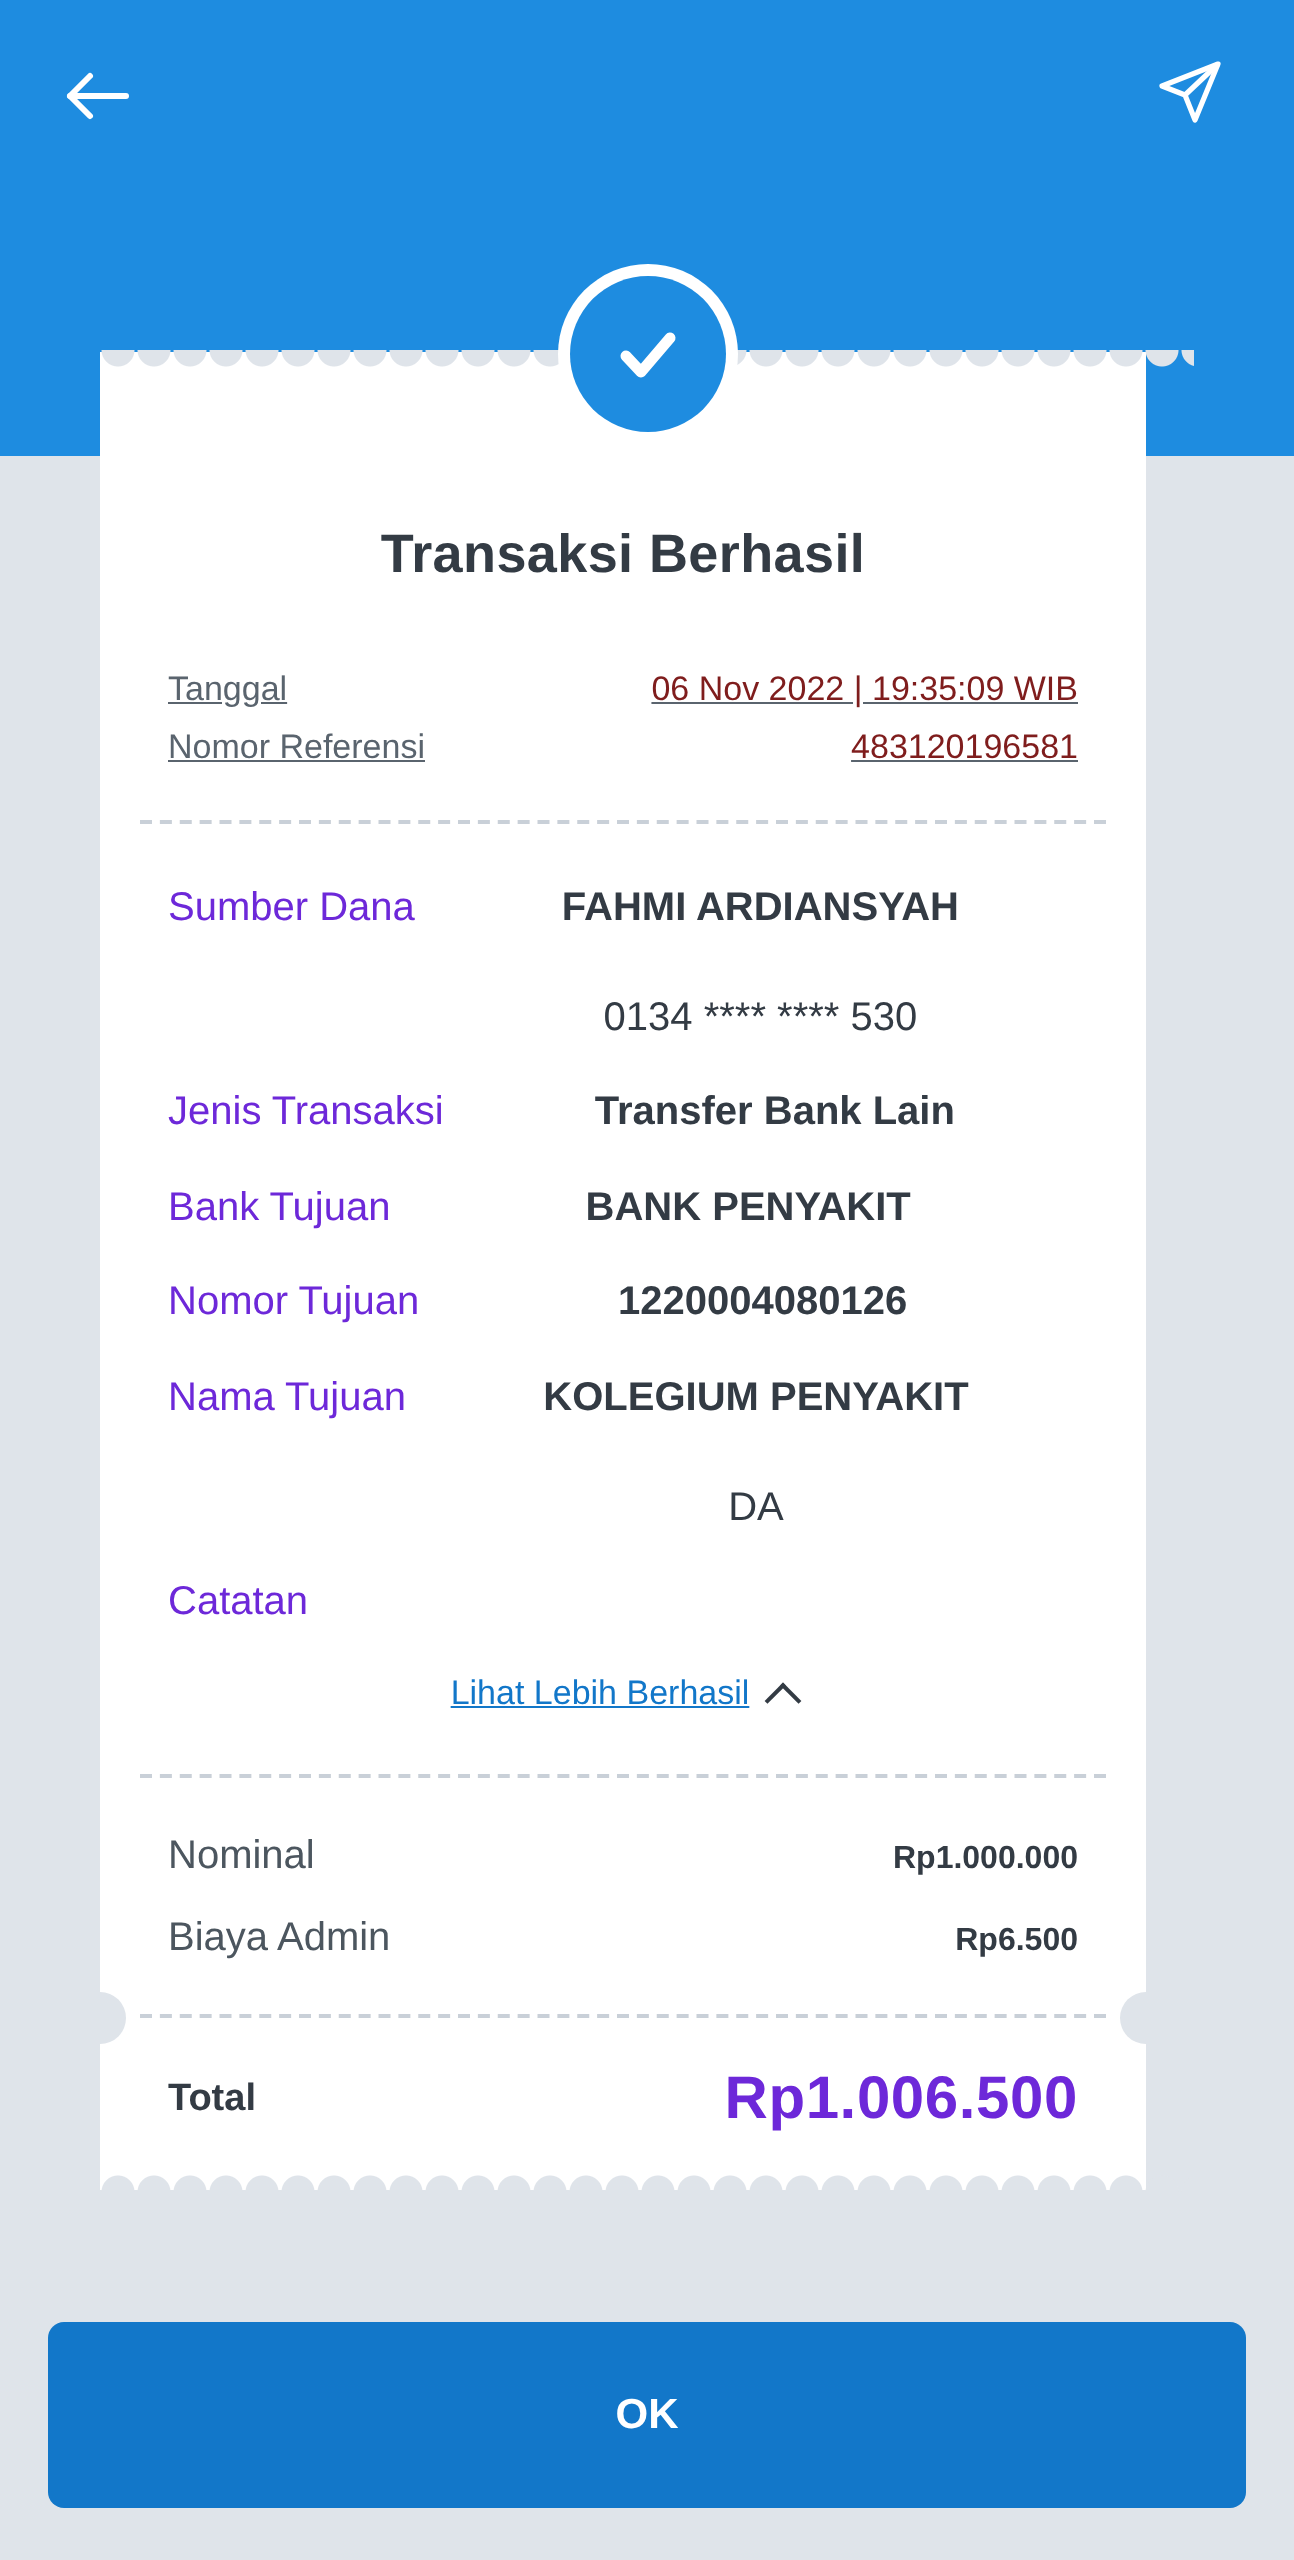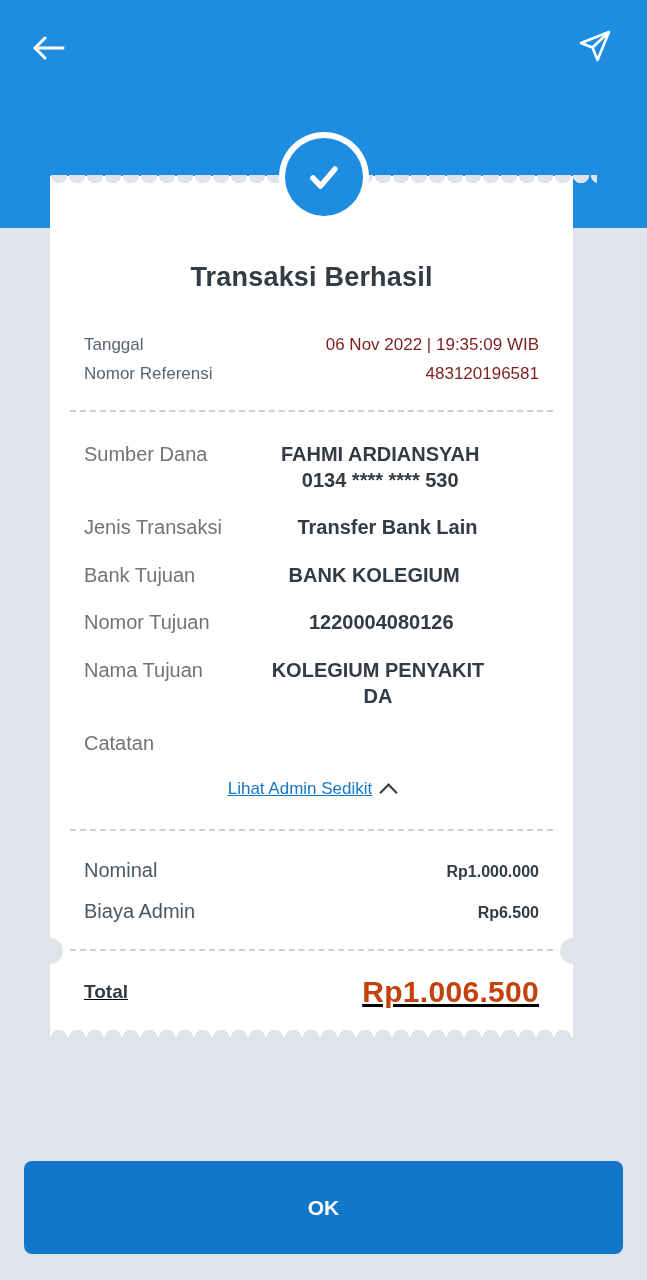--- a/index.html
+++ b/index.html
@@ -98,20 +98,21 @@
   .meta {
     padding: 42px 34px 0 34px;
   }
   .meta-row {
     display: flex;
     justify-content: space-between;
     align-items: baseline;
     font-size: 17px;
     color: #5a646e;
     margin-bottom: 9px;
+    text-decoration: underline;
   }
   .meta-row .v { color: #7f1d1d; }
 
   .divider {
     margin: 26px 20px 0 20px;
     border-top: 2px dashed #c9d0d8;
     height: 0;
   }
   .divider.notched {
     position: relative;
@@ -129,36 +130,37 @@
     padding: 30px 34px 0 34px;
   }
   .det-row {
     display: flex;
     justify-content: space-between;
     align-items: flex-start;
     margin-bottom: 22px;
   }
   .det-label {
     font-size: 20px;
-    color: #737373;
+    color: #6d28d9;
     flex: 0 0 auto;
     padding-top: 1px;
   }
   .det-value {
     font-size: 20px;
     color: #333b44;
     font-weight: bold;
     text-align: center;
     flex: 1 1 auto;
     padding-left: 14px;
     line-height: 1.28;
   }
   .det-value .sub {
     display: block;
-    font-weight: bold;
+    font-weight: normal;
+    margin-top: 29px;
   }
   .det-row.note { margin-bottom: 6px; }
 
   .toggle-wrap {
     text-align: center;
     padding: 18px 0 4px 0;
   }
   .toggle {
     display: inline-flex;
     align-items: center;
@@ -189,31 +191,30 @@
     margin-bottom: 18px;
   }
   .amt-label { font-size: 20px; color: #4c565f; }
   .amt-value { font-size: 16px; color: #333b44; font-weight: bold; }
 
   .total-sec {
     padding: 24px 34px 16px 34px;
     display: flex;
     justify-content: space-between;
     align-items: center;
-    text-decoration: underline;
   }
   .total-label {
     font-size: 19px;
     font-weight: bold;
     color: #333b44;
   }
   .total-value {
     font-size: 30px;
     font-weight: bold;
-    color: #c2410c;
+    color: #6d28d9;
     letter-spacing: 0.3px;
   }
 
   .ok-button {
     position: absolute;
     left: 24px;
     bottom: 26px;
     width: 599px;
     height: 93px;
     background: #1277c9;
@@ -282,42 +283,42 @@
           <span>FAHMI ARDIANSYAH</span>
           <span class="sub">0134 **** **** 530</span>
         </div>
       </div>
       <div class="det-row">
         <div class="det-label">Jenis Transaksi</div>
         <div class="det-value">Transfer Bank Lain</div>
       </div>
       <div class="det-row">
         <div class="det-label">Bank Tujuan</div>
-        <div class="det-value">BANK KOLEGIUM</div>
+        <div class="det-value">BANK PENYAKIT</div>
       </div>
       <div class="det-row">
         <div class="det-label">Nomor Tujuan</div>
         <div class="det-value">1220004080126</div>
       </div>
       <div class="det-row">
         <div class="det-label">Nama Tujuan</div>
         <div class="det-value">
           <span>KOLEGIUM PENYAKIT</span>
           <span class="sub">DA</span>
         </div>
       </div>
       <div class="det-row note">
         <div class="det-label">Catatan</div>
         <div class="det-value"></div>
       </div>
     </div>
 
     <div class="toggle-wrap">
       <span class="toggle">
-        <span>Lihat Admin Sedikit</span>
+        <span>Lihat Lebih Berhasil</span>
         <span class="chev"></span>
       </span>
     </div>
 
     <div class="divider"></div>
 
     <div class="amounts">
       <div class="amt-row">
         <span class="amt-label">Nominal</span>
         <span class="amt-value">Rp1.000.000</span>

